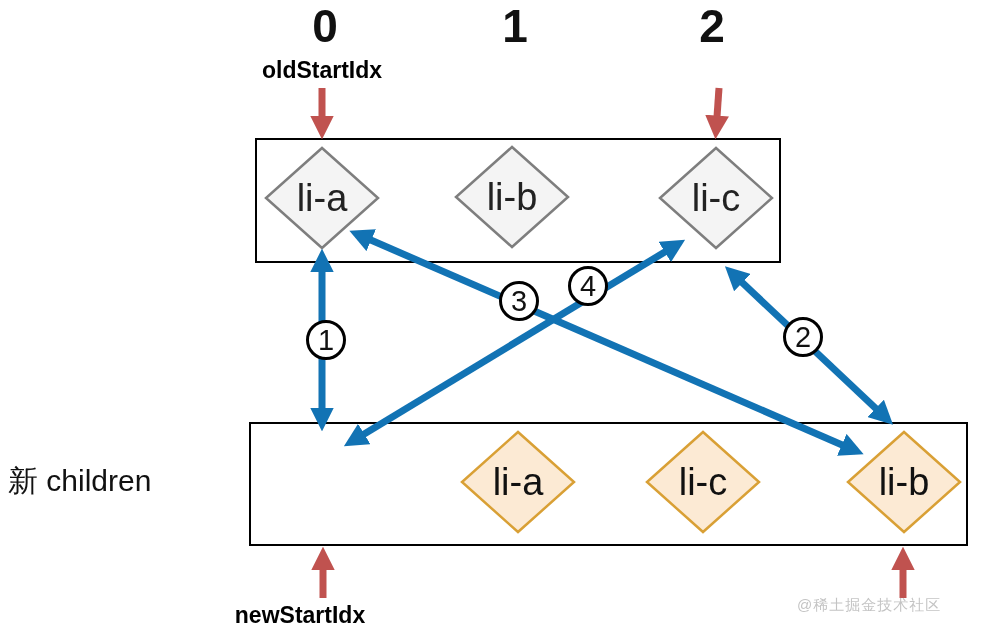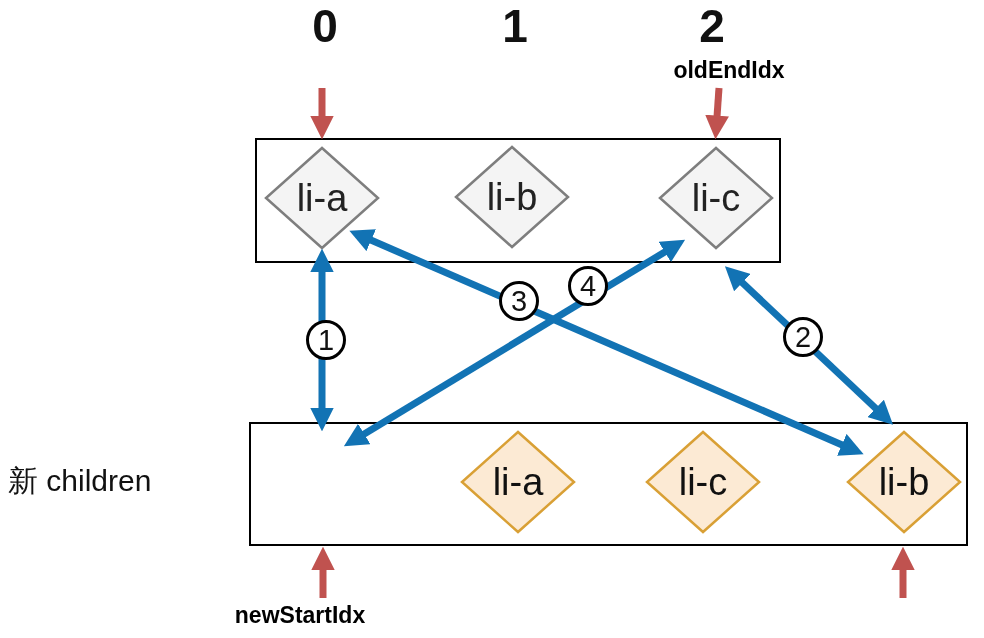--- a/index.html
+++ b/index.html
@@ -59,21 +59,21 @@
 </style>
 </head>
 <body>
 
 <div class="stage">
 
   <div class="top-index" style="left:325px">0</div>
   <div class="top-index" style="left:515px">1</div>
   <div class="top-index" style="left:712px">2</div>
 
-  <div class="ptr-label" style="left:729px;top:57px">oldEndIdx</div>
+  <div class="ptr-label" style="left:322px;top:57px">oldStartIdx</div>
   <div class="ptr-label" style="left:300px;top:602px">newStartIdx</div>
 
   <div class="row-label" style="top:461px">新 children</div>
 
   <div class="list-box old-box"></div>
   <div class="list-box new-box"></div>
 
   <svg class="arrows" width="984" height="638" viewBox="0 0 984 638">
     <defs>
       <marker id="ab" viewBox="0 0 10 10" refX="6.5" refY="5" markerWidth="3.4" markerHeight="3.4" orient="auto-start-reverse">
@@ -139,14 +139,15 @@
   <div class="step" style="left:783px;top:317px">
     <span>2</span>
   </div>
   <div class="step" style="left:499px;top:281px">
     <span>3</span>
   </div>
   <div class="step" style="left:568px;top:266px">
     <span>4</span>
   </div>
 
+  <div class="watermark">@稀土掘金技术社区</div>
 
 </div>
 
 </body></html>

